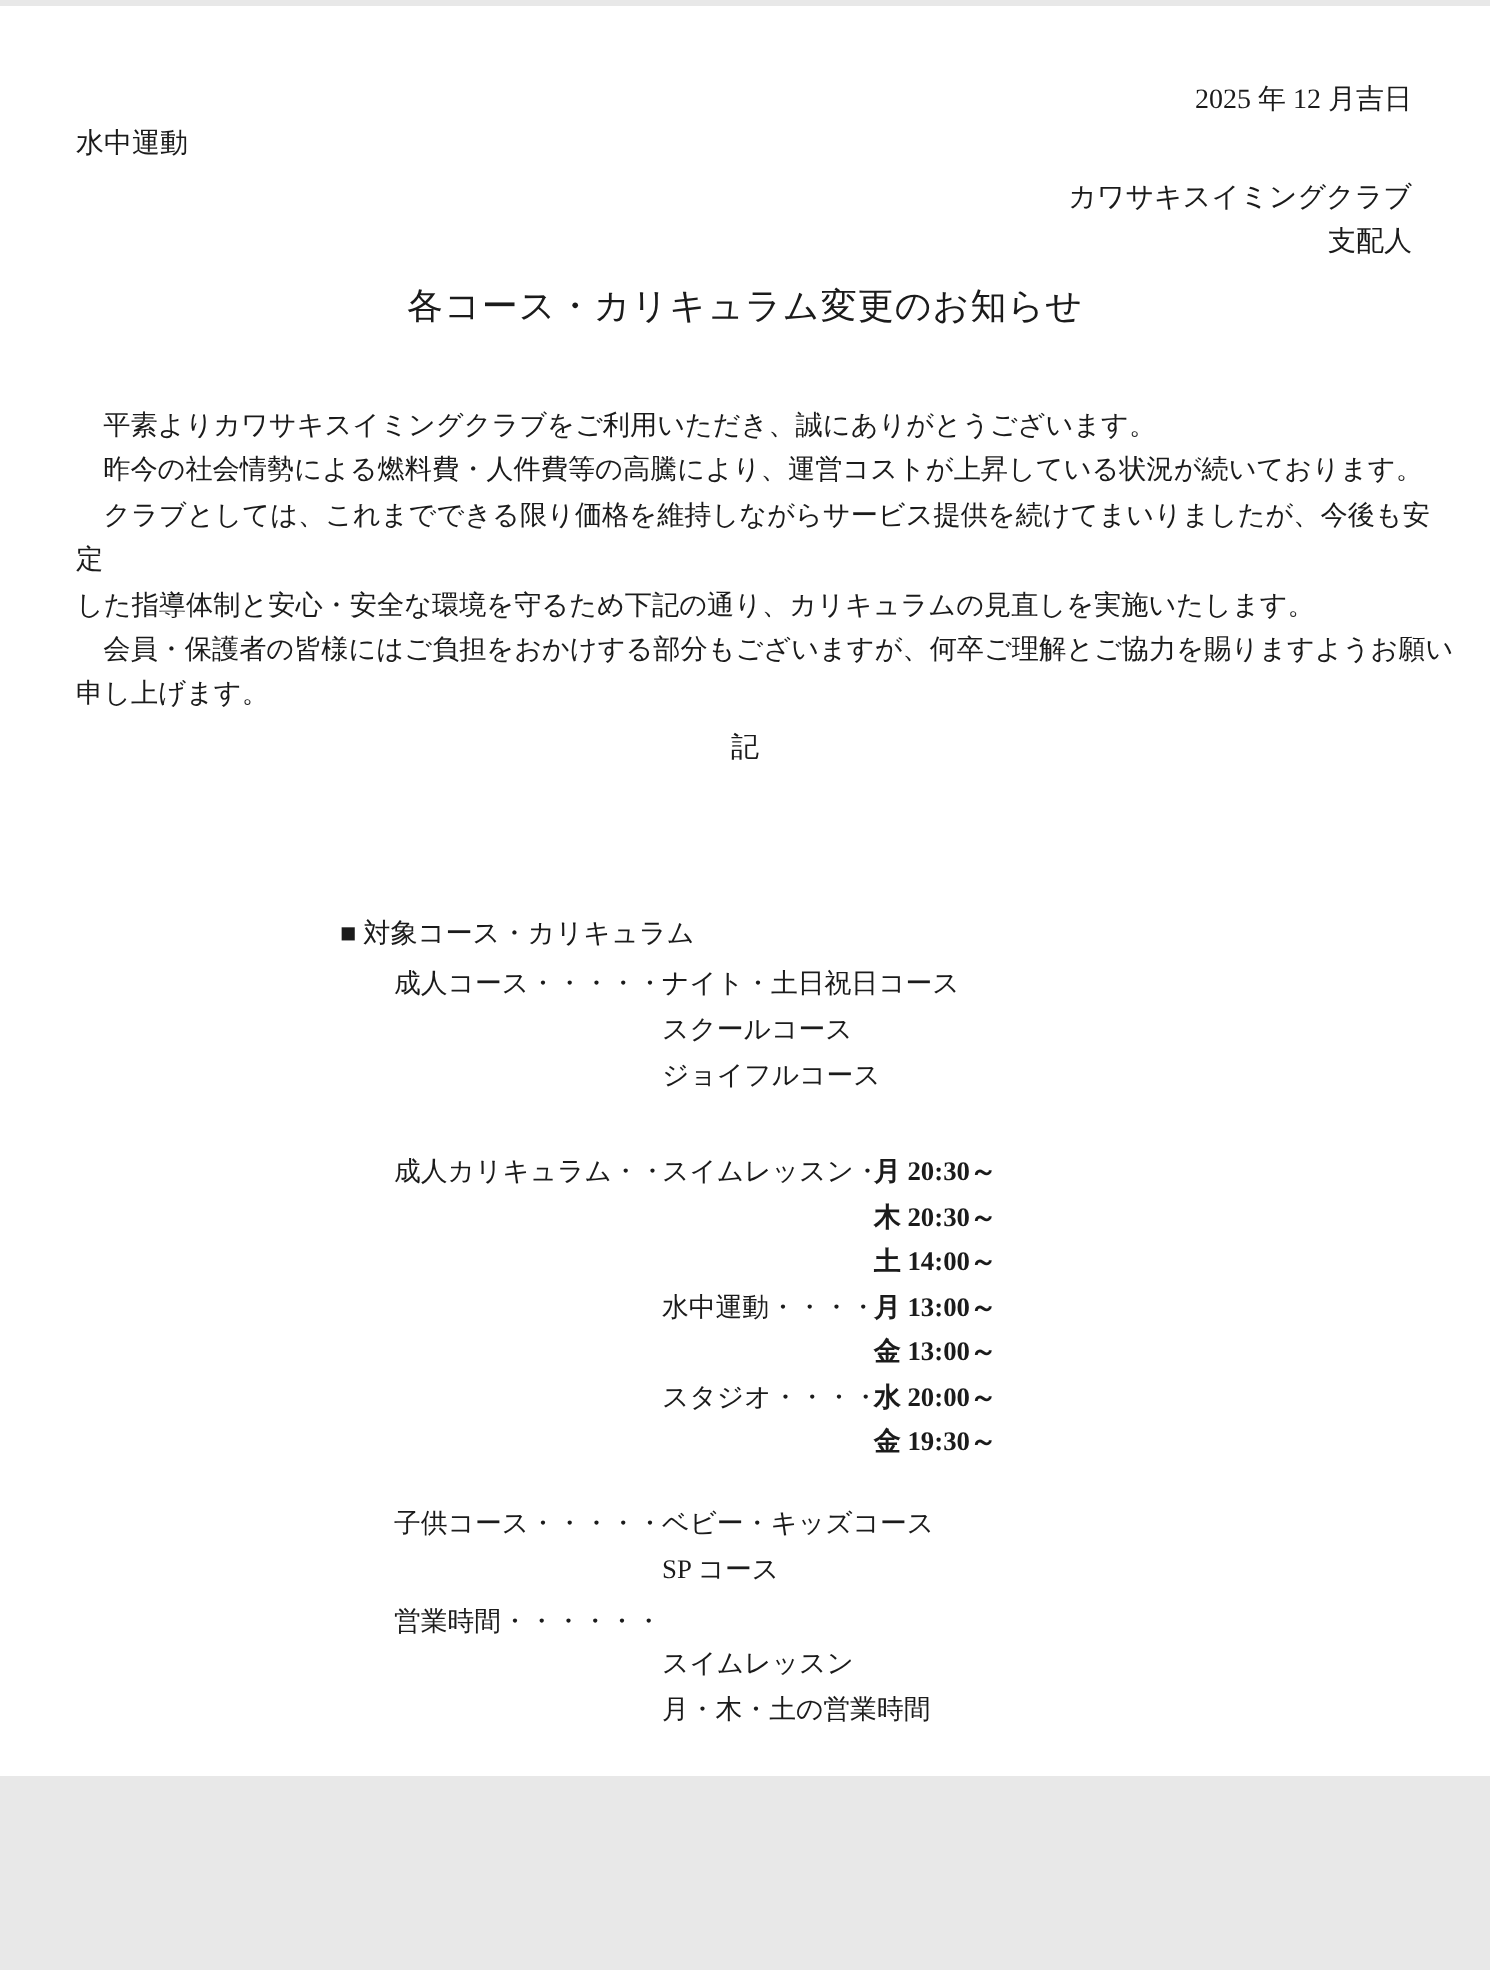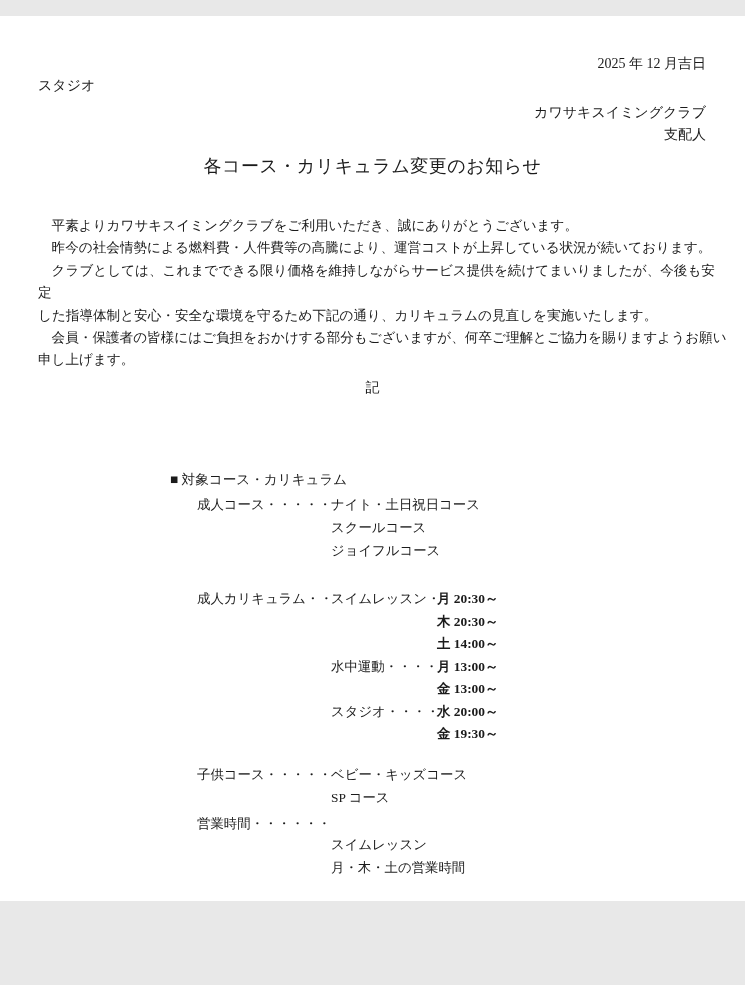--- a/index.html
+++ b/index.html
@@ -1,21 +1,21 @@
 <!DOCTYPE html>
 <html><head>
 <meta charset="utf-8">
 <style>
   * { margin: 0; padding: 0; box-sizing: border-box; }
   html, body { background: #e8e8e8; }
   .page {
     position: relative;
     width: 745px;
     height: 885px;
-    margin: 16px auto;
+    margin: 3px auto;
     background: #ffffff;
     color: #1b1b1b;
     font-family: "Liberation Serif", "DejaVu Serif", serif;
     overflow: hidden;
   }
   .abs { position: absolute; line-height: 1.15; white-space: pre; font-size: 14px; }
   .right { right: 39px; text-align: right; }
   .center { left: 0; right: 0; text-align: center; }
   .title {
     font-size: 18px;
@@ -39,21 +39,21 @@
     font-weight: 700;
     letter-spacing: 1.5px;
   }
 </style>
 </head>
 <body>
 
 <div class="page">
 
   <div class="abs right" style="top:40px">2025 年 12 月吉日</div>
-  <div class="abs" style="top:62px;left:38px">スタジオ</div>
+  <div class="abs" style="top:62px;left:38px">水中運動</div>
   <div class="abs right" style="top:89px">カワサキスイミングクラブ</div>
   <div class="abs right" style="top:111px">支配人</div>
 
   <div class="abs center title" style="top:140px">各コース・カリキュラム変更のお知らせ</div>
 
   <div class="abs body-block" style="top:199px">　平素よりカワサキスイミングクラブをご利用いただき、誠にありがとうございます。
 　昨今の社会情勢による燃料費・人件費等の高騰により、運営コストが上昇している状況が続いております。
 　クラブとしては、これまでできる限り価格を維持しながらサービス提供を続けてまいりましたが、今後も安定
 した指導体制と安心・安全な環境を守るため下記の通り、カリキュラムの見直しを実施いたします。
 　会員・保護者の皆様にはご負担をおかけする部分もございますが、何卒ご理解とご協力を賜りますようお願い

